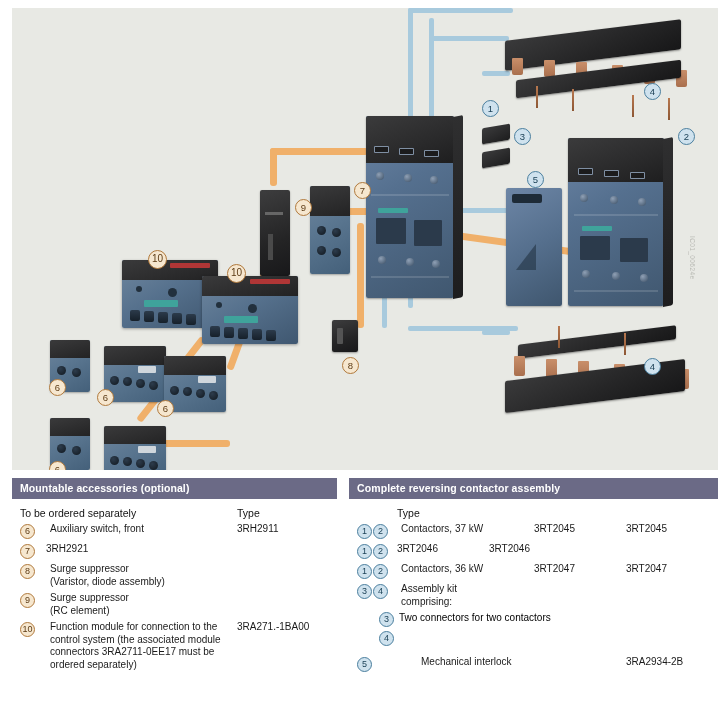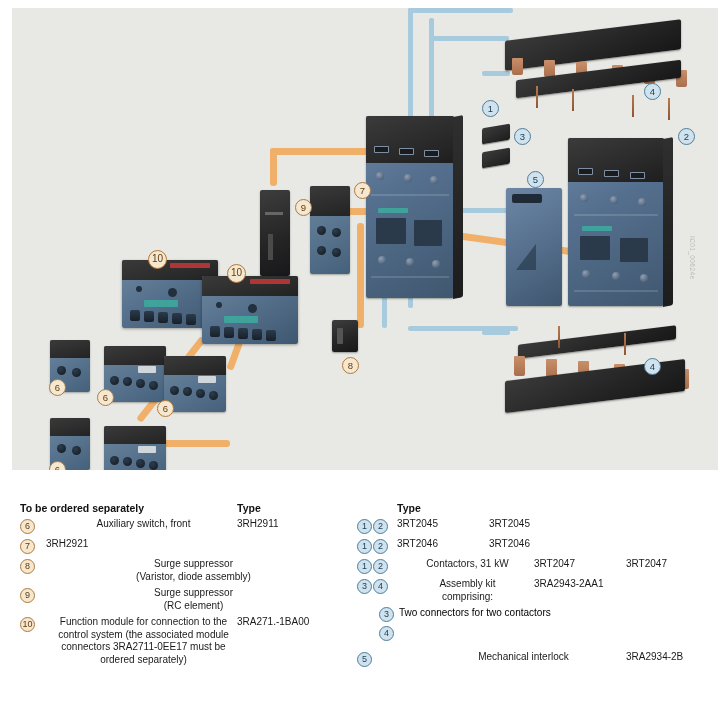--- a/index.html
+++ b/index.html
@@ -213,23 +213,23 @@
     background: #6b6a86;
     color: #ffffff;
     font-size: 10.5px;
     font-weight: bold;
     padding: 4px 8px 5px 8px;
     letter-spacing: .1px;
   }
   .tbl-sub {
     display: flex;
     font-size: 10.5px;
-    font-weight: bold;
+    font-weight: normal;
     color: #111;
-    padding: 24px 0 2px 8px;
+    padding: 8px 0 2px 8px;
   }
   .row {
     position: relative;
     display: flex;
     font-size: 10px;
     color: #1a1a1a;
     padding: 2px 0 2px 8px;
     line-height: 12.5px;
   }
   .row .nums {
@@ -240,21 +240,21 @@
     padding-top: 1px;
   }
   .row .nums.wide { width: 40px; flex: 0 0 40px; }
   .rb {
     width: 15px; height: 15px; border-radius: 50%;
     font-size: 9px; line-height: 13.5px; text-align: center;
     box-sizing: border-box; flex: 0 0 15px;
   }
   .rb.tan  { background:#f6e7cf; border:1.2px solid #b0793c; color:#5c3b15; }
   .rb.blue { background:#cfe2ee; border:1.2px solid #4b7f9e; color:#1d4257; }
-  .row .desc { flex: 1 1 auto; padding-left: 4px; text-align: center; }
+  .row .desc { flex: 1 1 auto; padding-left: 4px; }
   .row .type { width: 100px; flex: 0 0 100px; }
   .row .q11  { width: 92px; flex: 0 0 92px; }
   .row .q12  { width: 92px; flex: 0 0 92px; }
 
   .hdr-type { width: 100px; flex: 0 0 100px; }
   .hdr-desc { flex: 1 1 auto; }
   .sub-row  { display: flex; font-size: 10.5px; font-weight: bold; padding: 0 0 2px 8px; }
   .sub-row .spacer { width: 40px; flex: 0 0 40px; }
   .sub-row .d { flex: 1 1 auto; padding-left: 4px; }
 
@@ -473,20 +473,21 @@
         <div class="badge tan" style="left: 330px; top: 349px;">8</div>
         <div class="badge tan" style="left: 283px; top: 191px;">9</div>
         <div class="badge tan w2" style="left: 136px; top: 242px;">10</div>
         <div class="badge tan w2" style="left: 215px; top: 256px;">10</div>
       </div>
   </div>
 
   <div id="tables">
 
     <div class="tbl left">
+      <div class="tbl-head">Mountable accessories (optional)</div>
       <div class="tbl-sub">
         <span class="hdr-desc">To be ordered separately</span>
         <span class="hdr-type">Type</span>
       </div>
       <div id="left-rows">
           <div class="row">
             <div class="nums">
               <span class="rb tan">6</span>
             </div>
             <div class="desc">Auxiliary switch, front</div>
@@ -514,57 +515,58 @@
             <div class="nums">
               <span class="rb tan">10</span>
             </div>
             <div class="desc">Function module for connection to the control system (the associated module connectors 3RA2711-0EE17 must be ordered separately)</div>
             <div class="type">3RA271.-1BA00</div>
           </div>
         </div>
     </div>
 
     <div class="tbl right">
+      <div class="tbl-head">Complete reversing contactor assembly</div>
       <div class="tbl-sub">
         <span style="width:40px; flex:0 0 40px;"></span>
         <span class="q11" style="width:92px; flex:0 0 92px;">Type</span>
       </div>
       <div id="right-rows">
           <div class="row">
             <div class="nums wide">
               <span class="rb blue">1</span>
               <span class="rb blue">2</span>
             </div>
+            <div class="desc">Contactors, 37 kW</div>
             <div class="q11">3RT2045</div>
             <div class="q12">3RT2045</div>
           </div>
           <div class="row">
             <div class="nums wide">
               <span class="rb blue">1</span>
               <span class="rb blue">2</span>
             </div>
             <div class="q11">3RT2046</div>
             <div class="q12">3RT2046</div>
           </div>
           <div class="row">
             <div class="nums wide">
               <span class="rb blue">1</span>
               <span class="rb blue">2</span>
             </div>
-            <div class="desc">Contactors, 31 kW</div>
+            <div class="desc">Contactors, 36 kW</div>
             <div class="q11">3RT2047</div>
             <div class="q12">3RT2047</div>
           </div>
           <div class="row">
             <div class="nums wide">
               <span class="rb blue">3</span>
               <span class="rb blue">4</span>
             </div>
             <div class="desc">Assembly kit<div>comprising:</div></div>
-            <div class="q11">3RA2943-2AA1</div>
             <div class="q12"></div>
           </div>
         </div>
       <div id="right-nested">
           <div class="nested">
             <span class="rb blue">3</span>
             <span class="txt">Two connectors for two contactors</span>
           </div>
           <div class="nested">
             <span class="rb blue">4</span>

